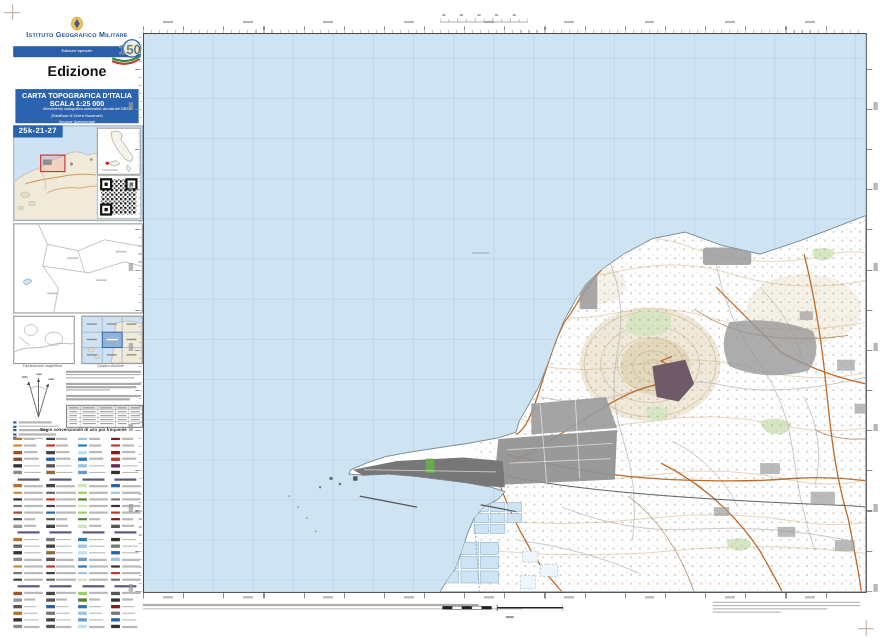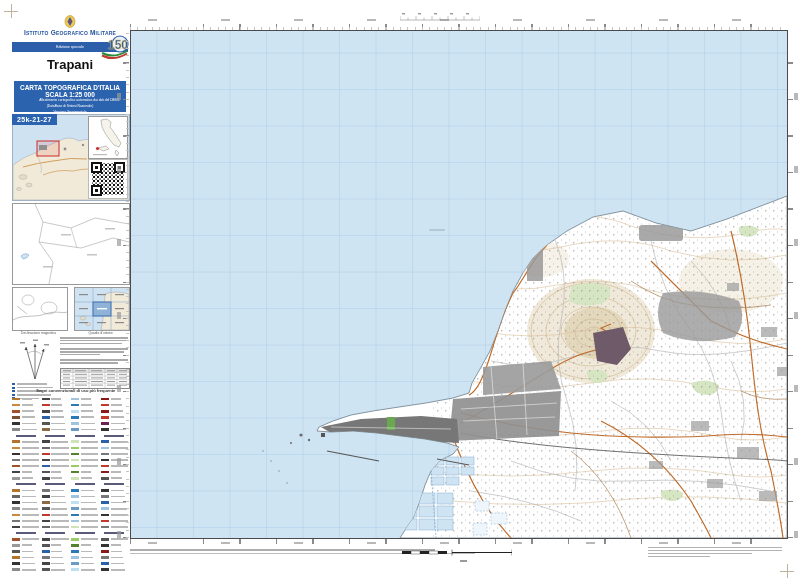--- a/index.html
+++ b/index.html
@@ -112,21 +112,21 @@
     <span>Edizione speciale</span>
   </div>
 
   <svg class="abs logo150" viewBox="0 0 32 30">
     <path d="M4 20 Q16 26 29 18" stroke="#2f8a3e" stroke-width="2" fill="none"></path>
     <path d="M4 22.5 Q16 28.5 29 20.5" stroke="#c0392b" stroke-width="2" fill="none"></path>
     <circle cx="22" cy="11" r="8" fill="#e8f0fa" stroke="#2c5ea9" stroke-width="1.2"></circle>
     <text x="10" y="16" font-size="12" font-weight="bold" fill="#2c5ea9" stroke="#f0c650" stroke-width=".4">150</text>
   </svg>
 
-  <div class="abs sheet-title">Trapani</div>
+  <div class="abs sheet-title">Edizione</div>
 
   <div class="abs info-box">
     <div class="l1">CARTA TOPOGRAFICA D'ITALIA</div>
     <div class="l2">SCALA 1:25 000</div>
     <div class="sm">Allestimento cartografico automatico dai dati del DBSN</div>
     <div class="sm">(DataBase di Sintesi Nazionale)</div>
     <div class="sm">Versione Sperimentale</div>
   </div>
 
   <div class="abs locator">

